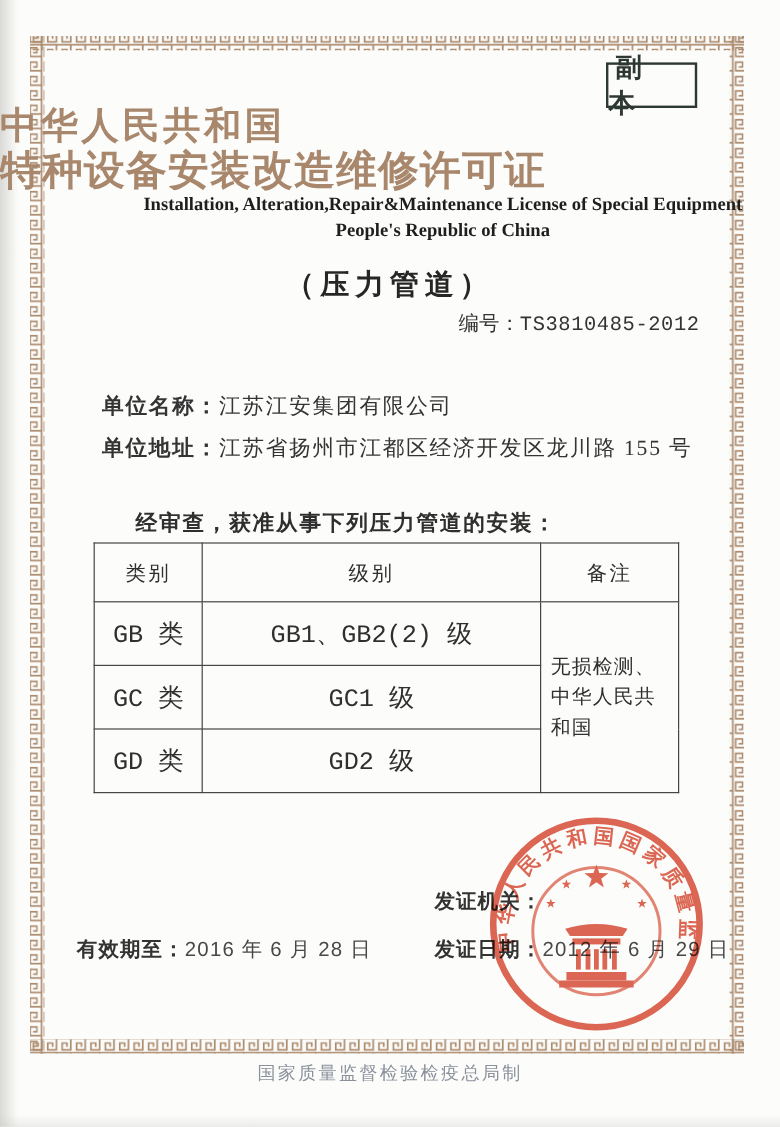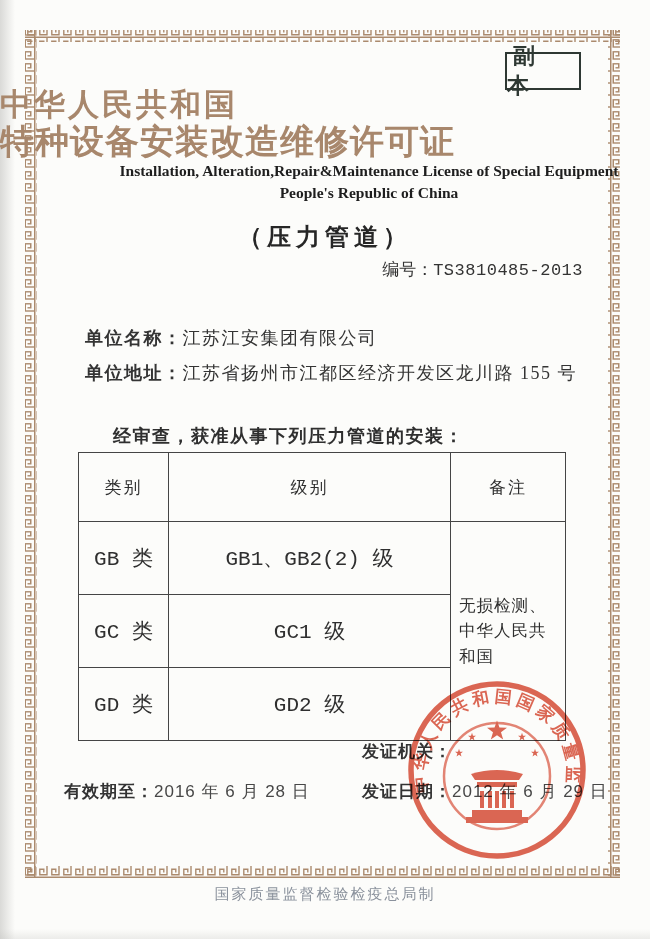--- a/index.html
+++ b/index.html
@@ -30,21 +30,21 @@
   .license-no .num{font-family:"Liberation Mono", monospace;font-size:17px;letter-spacing:.5px;}
   .field-line{left:85px;font-size:18px;color:#343434;letter-spacing:1.5px;}
   .field-line .label{font-weight:600;}
   .org-name{top:326px;}
   .org-addr{top:361px;}
   .note{left:113px;top:424px;font-size:18px;color:#2f2f2f;letter-spacing:1.5px;font-weight:600;}
   table.grades{
     position:absolute;left:78px;top:452px;width:487px;border-collapse:collapse;table-layout:fixed;
     font-size:17px;color:#2f2f2f;
   }
-  table.grades th, table.grades td{border:1.6px solid #454545;text-align:center;font-weight:normal;padding:14px;}
+  table.grades th, table.grades td{border:1.6px solid #454545;text-align:center;font-weight:normal;padding:4px;}
   table.grades th{height:40px;letter-spacing:2px;}
   table.grades td{height:44px;font-family:"Liberation Mono", monospace;font-size:21px;}
   table.grades td.remark{font-family:"Liberation Serif", serif;text-align:left;padding-left:8px;font-size:16.5px;line-height:1.55;letter-spacing:1px;}
   .col-cat{width:90px;} .col-grade{width:282px;} .col-remark{width:115px;}
   .bottom-line{font-size:17px;color:#333;letter-spacing:1px;white-space:nowrap;}
   .bottom-line .label{font-weight:600;}
   .bottom-line .val-sans{font-family:"Liberation Sans", sans-serif;color:#474747;}
   .approval{left:64px;top:740px;}
   .validity{left:64px;top:780px;}
   .issuer{left:362px;top:740px;}
@@ -76,21 +76,21 @@
     <span>副 本</span>
   </div>
 
   <div class="abs title-cn title1">中华人民共和国</div>
   <div class="abs title-cn title2">特种设备安装改造维修许可证</div>
   <div class="abs title-en en1">Installation, Alteration,Repair&amp;Maintenance License of Special Equipment</div>
   <div class="abs subtitle">（压力管道）</div>
   <div class="abs title-en en2">People's Republic of China</div>
 
   <div class="abs license-no">
-    <span class="label">编号：</span><span class="num">TS3810485-2013</span>
+    <span class="label">编号：</span><span class="num">TS3810485-2012</span>
   </div>
 
   <div class="abs field-line org-name">
     <span class="label">单位名称：</span><span>江苏江安集团有限公司</span>
   </div>
   <div class="abs field-line org-addr">
     <span class="label">单位地址：</span><span>江苏省扬州市江都区经济开发区龙川路 155 号</span>
   </div>
 
   <div class="abs note">经审查，获准从事下列压力管道的安装：</div>

